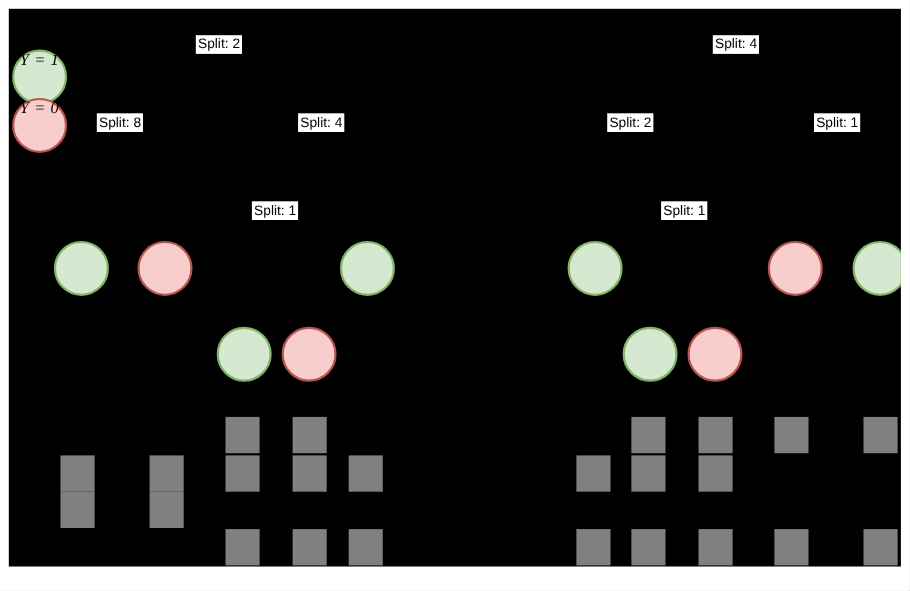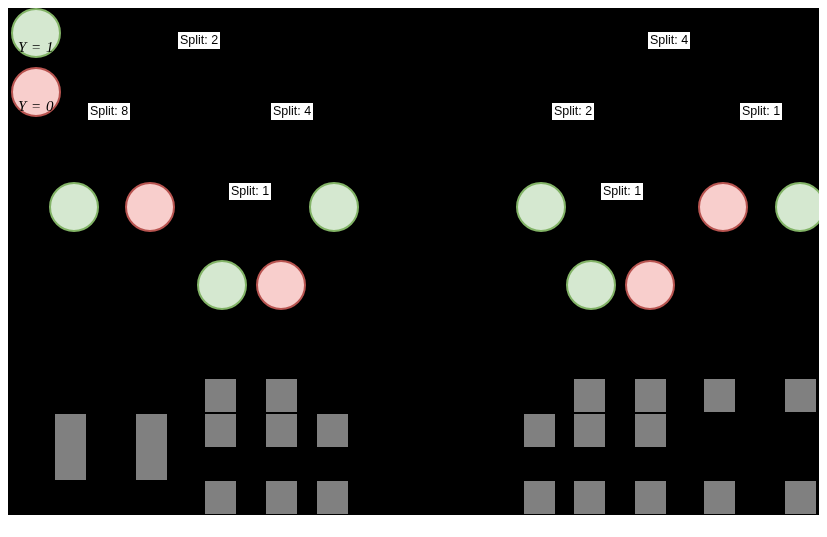--- a/index.html
+++ b/index.html
@@ -28,22 +28,23 @@
     background: #000000;
     overflow: hidden;
   }
   .node {
     position: absolute;
     border-radius: 50%;
     box-sizing: border-box;
     border-width: 2px;
     border-style: solid;
     display: flex;
-    align-items: flex-end;
+    align-items: flex-start;
     justify-content: center;
+    margin-top: 37px;
   }
   .node.green {
     background: #d5e8d0;
     border-color: #82b366;
   }
   .node.pink {
     background: #f8cecc;
     border-color: #b85450;
   }
   .node-label {
@@ -75,21 +76,21 @@
 </head>
 <body>
 
 <div id="stage">
   <div id="panel">
 
     <div id="legend-layer">
         <div class="node green" style="left: 3px; top: 0px; width: 50px; height: 50px;">
           <span class="node-label">Y = 1</span>
         </div>
-        <div class="node pink" style="left: 3px; top: 59px; width: 50px; height: 50px;">
+        <div class="node pink" style="left: 3px; top: 44px; width: 50px; height: 50px;">
           <span class="node-label">Y = 0</span>
         </div>
       </div>
     <div id="splits-layer">
         <div class="split-label" style="left: 170px; top: 24px;">Split: 2</div>
         <div class="split-label" style="left: 640px; top: 24px;">Split: 4</div>
         <div class="split-label" style="left: 80px; top: 95px;">Split: 8</div>
         <div class="split-label" style="left: 263px; top: 95px;">Split: 4</div>
         <div class="split-label" style="left: 544px; top: 95px;">Split: 2</div>
         <div class="split-label" style="left: 732px; top: 95px;">Split: 1</div>

